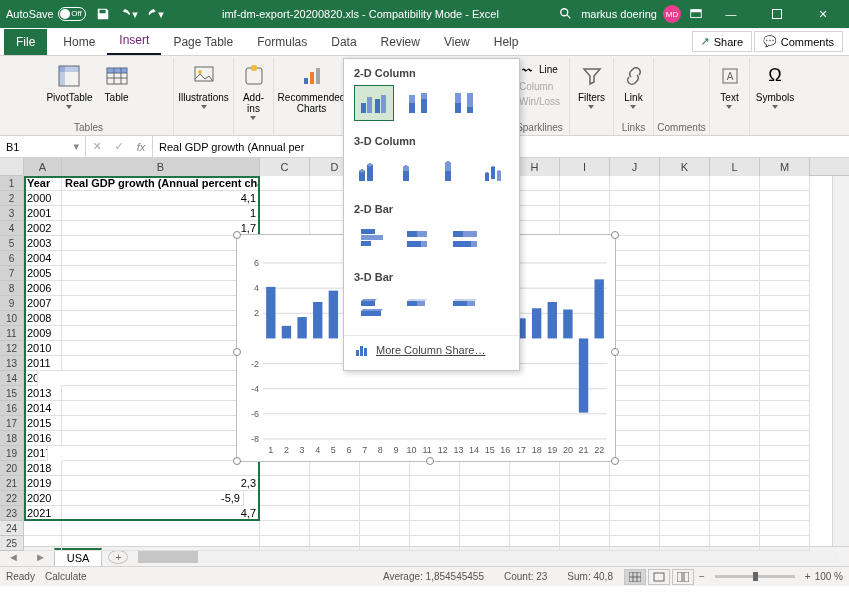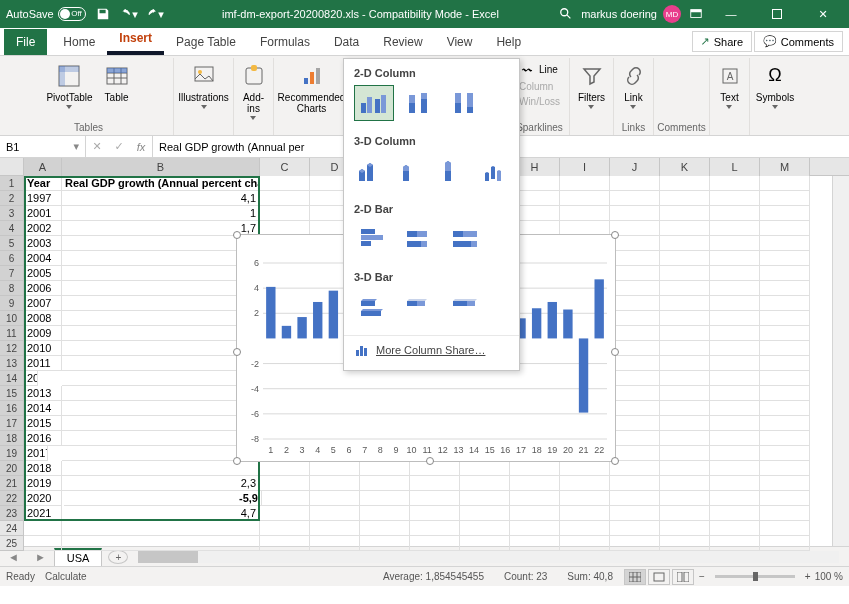--- a/index.html
+++ b/index.html
@@ -16,21 +16,21 @@
 .titlebar .center { flex: 1; text-align: center; }
 .titlebar .right { display: flex; align-items: center; gap: 6px; }
 .titlebar .avatar { width: 18px; height: 18px; border-radius: 50%; background: #e83e8c; display: inline-flex; align-items: center; justify-content: center; font-size: 8px; color:#fff; }
 .titlebar .winbtn { width: 40px; height: 28px; display: flex; align-items: center; justify-content: center; }
 .icon-svg { fill: currentColor; }
 
 
 .ribbon-tabs { height: 28px; background: #fff; border-bottom: 1px solid #d4d4d4; display: flex; align-items: flex-end; padding: 0 4px; }
 .rtab { padding: 6px 12px; font-size: 12px; color: #444; cursor: pointer; }
 .rtab.file { background: #217346; color: #fff; margin-right: 4px; }
-.rtab.active { border-bottom: 4px solid #0f172a; color: #c2410c; font-weight: bold; }
+.rtab.active { border-bottom: 2px solid #0f172a; color: #701a75; }
 .ribbon-tabs .spacer { flex: 1; }
 .share-btn, .comments-btn { border: 1px solid #d4d4d4; padding: 3px 8px; font-size: 11px; margin: 0 2px 3px 0; display: flex; align-items: center; gap: 4px; }
 
 
 .ribbon { height: 80px; background: #f3f2f1; border-bottom: 1px solid #d4d4d4; display: flex; padding: 2px 4px 0; }
 .rgroup { border-right: 1px solid #e1dfdd; padding: 2px 6px 0; display: flex; flex-direction: column; align-items: center; position: relative; }
 .rgroup .label { font-size: 10px; color: #666; position: absolute; bottom: 2px; width: 100%; text-align: center; }
 .rgroup .items { display: flex; gap: 2px; height: 60px; align-items: flex-start; }
 .ritem { display: flex; flex-direction: column; align-items: center; padding: 2px 4px; font-size: 10px; text-align: center; line-height: 1.1; cursor: pointer; }
 .ritem .ic { width: 28px; height: 28px; display: flex; align-items: center; justify-content: center; margin-bottom: 2px; }
@@ -396,21 +396,21 @@
       <div class="cell" style="left: 286px; top: 0px; width: 50px;"></div>
       <div class="cell" style="left: 336px; top: 0px; width: 50px;"></div>
       <div class="cell" style="left: 386px; top: 0px; width: 50px;"></div>
       <div class="cell" style="left: 436px; top: 0px; width: 50px;"></div>
       <div class="cell" style="left: 486px; top: 0px; width: 50px;"></div>
       <div class="cell" style="left: 536px; top: 0px; width: 50px;"></div>
       <div class="cell" style="left: 586px; top: 0px; width: 50px;"></div>
       <div class="cell" style="left: 636px; top: 0px; width: 50px;"></div>
       <div class="cell" style="left: 686px; top: 0px; width: 50px;"></div>
       <div class="cell" style="left: 736px; top: 0px; width: 50px;"></div>
-      <div class="cell" style="left: 0px; top: 15px; width: 38px;">1997</div>
+      <div class="cell" style="left: 0px; top: 15px; width: 38px;">2000</div>
       <div class="cell rt" style="left: 38px; top: 15px; width: 198px;">4,1</div>
       <div class="cell" style="left: 236px; top: 15px; width: 50px;"></div>
       <div class="cell" style="left: 286px; top: 15px; width: 50px;"></div>
       <div class="cell" style="left: 336px; top: 15px; width: 50px;"></div>
       <div class="cell" style="left: 386px; top: 15px; width: 50px;"></div>
       <div class="cell" style="left: 436px; top: 15px; width: 50px;"></div>
       <div class="cell" style="left: 486px; top: 15px; width: 50px;"></div>
       <div class="cell" style="left: 536px; top: 15px; width: 50px;"></div>
       <div class="cell" style="left: 586px; top: 15px; width: 50px;"></div>
       <div class="cell" style="left: 636px; top: 15px; width: 50px;"></div>
@@ -657,21 +657,21 @@
       <div class="cell" style="left: 336px; top: 300px; width: 50px;"></div>
       <div class="cell" style="left: 386px; top: 300px; width: 50px;"></div>
       <div class="cell" style="left: 436px; top: 300px; width: 50px;"></div>
       <div class="cell" style="left: 486px; top: 300px; width: 50px;"></div>
       <div class="cell" style="left: 536px; top: 300px; width: 50px;"></div>
       <div class="cell" style="left: 586px; top: 300px; width: 50px;"></div>
       <div class="cell" style="left: 636px; top: 300px; width: 50px;"></div>
       <div class="cell" style="left: 686px; top: 300px; width: 50px;"></div>
       <div class="cell" style="left: 736px; top: 300px; width: 50px;"></div>
       <div class="cell" style="left: 0px; top: 315px; width: 38px;">2020</div>
-      <div class="cell rt" style="left: 40px; top: 315px; width: 198px; font-weight: bold;">-5,9</div>
+      <div class="cell rt" style="left: 22px; top: 315px; width: 198px;">-5,9</div>
       <div class="cell" style="left: 236px; top: 315px; width: 50px;"></div>
       <div class="cell" style="left: 286px; top: 315px; width: 50px;"></div>
       <div class="cell" style="left: 336px; top: 315px; width: 50px;"></div>
       <div class="cell" style="left: 386px; top: 315px; width: 50px;"></div>
       <div class="cell" style="left: 436px; top: 315px; width: 50px;"></div>
       <div class="cell" style="left: 486px; top: 315px; width: 50px;"></div>
       <div class="cell" style="left: 536px; top: 315px; width: 50px;"></div>
       <div class="cell" style="left: 586px; top: 315px; width: 50px;"></div>
       <div class="cell" style="left: 636px; top: 315px; width: 50px;"></div>
       <div class="cell" style="left: 686px; top: 315px; width: 50px;"></div>

